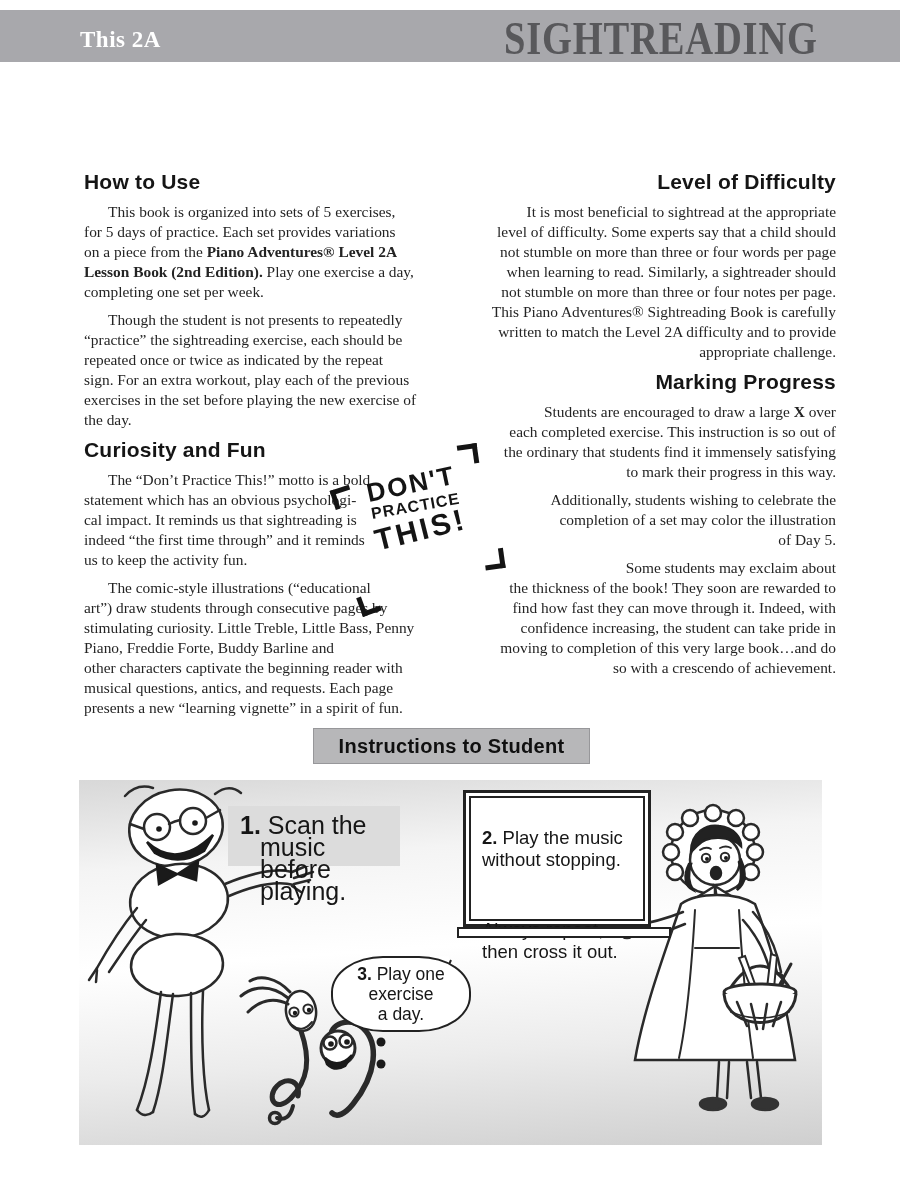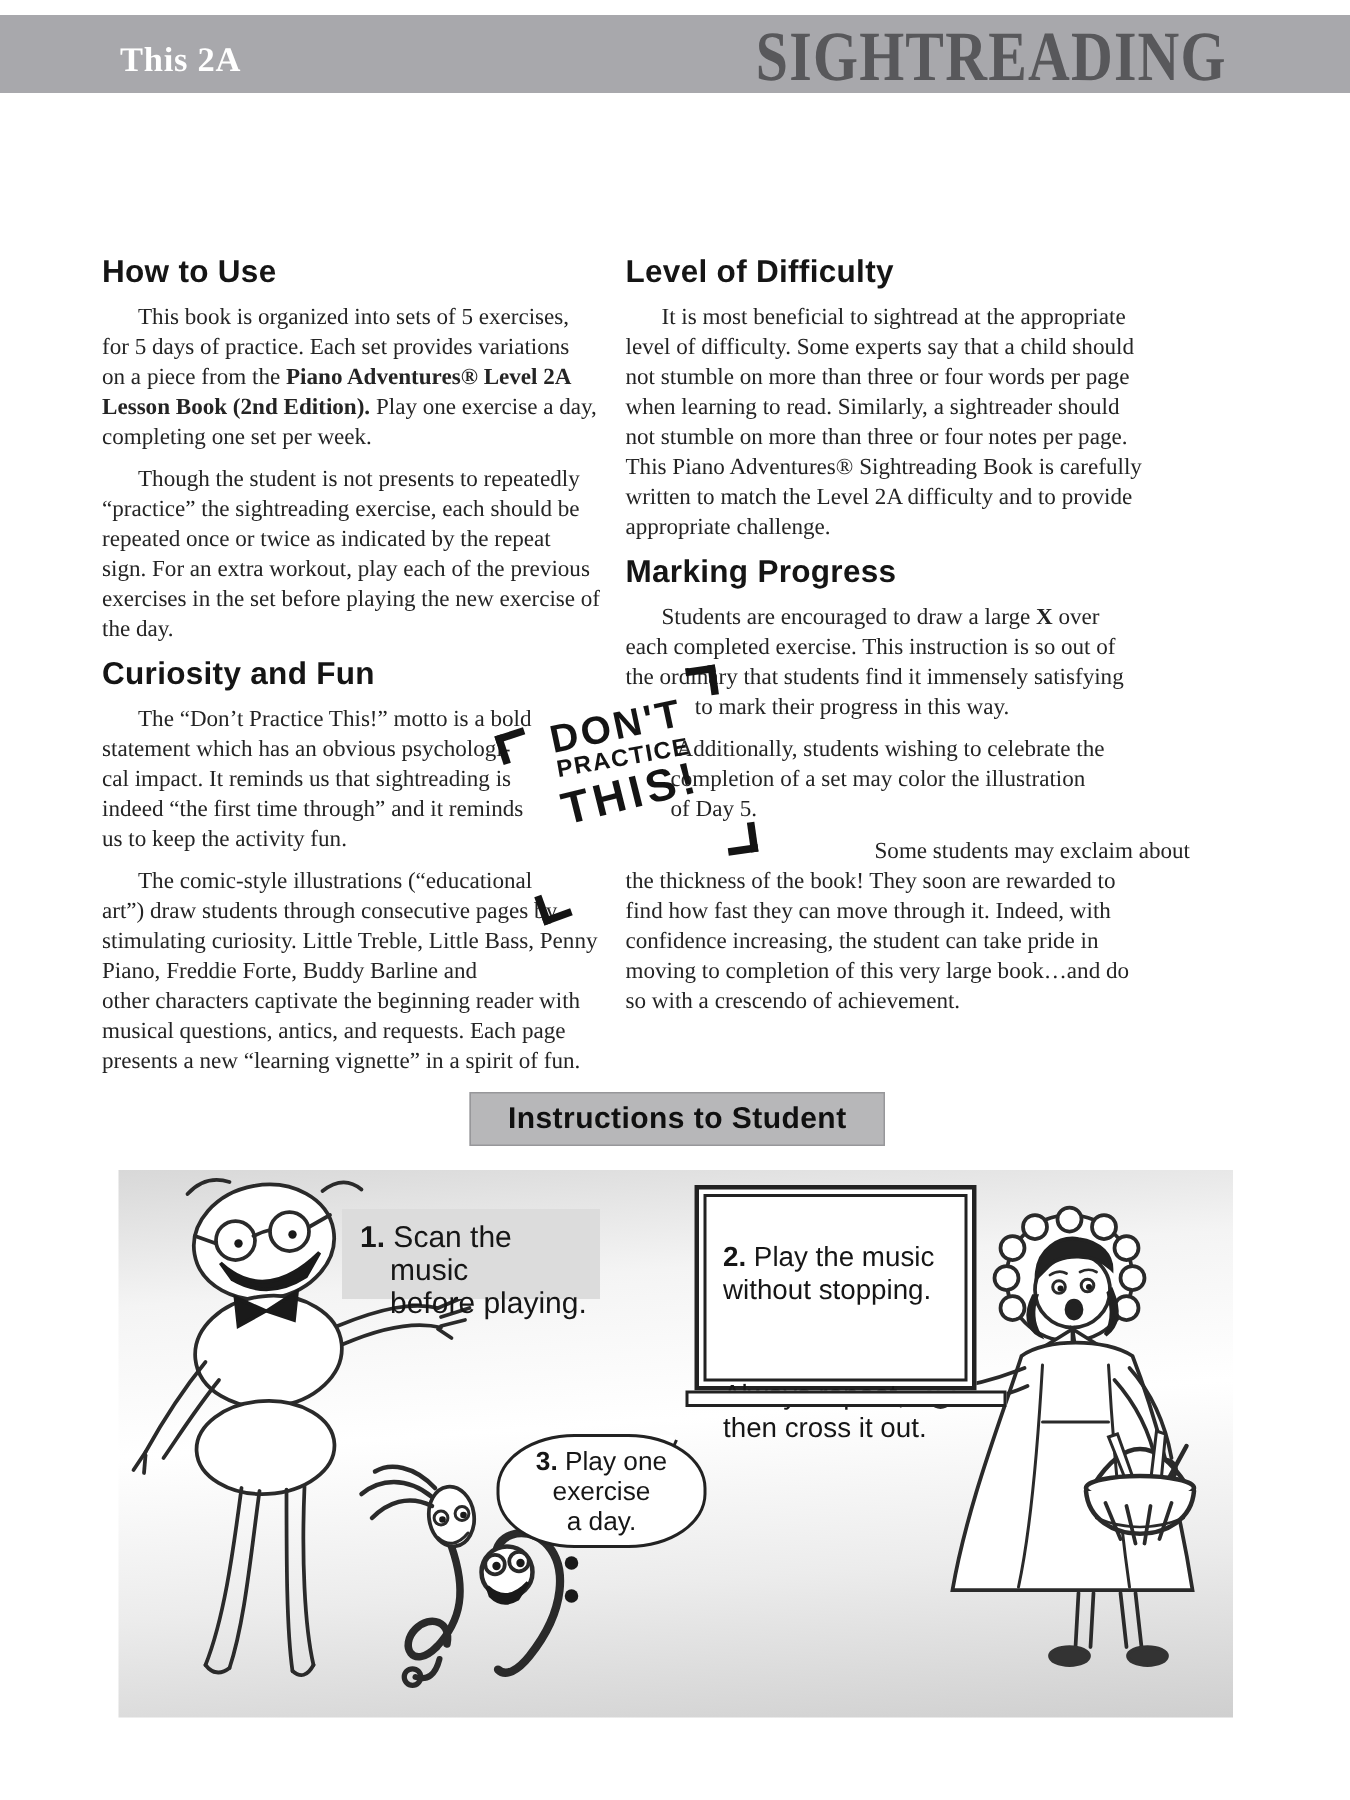--- a/index.html
+++ b/index.html
@@ -15,22 +15,22 @@
     font:bold 23px "Liberation Serif",serif;color:#ffffff;letter-spacing:.5px;
   }
   .main-title{
     position:absolute;right:82px;bottom:0px;
     font:bold 47px "Liberation Serif",serif;color:#58585b;
     transform:scaleX(.82);transform-origin:100% 100%;
     letter-spacing:1px;white-space:nowrap;line-height:1;
   }
   
   .col{position:absolute;top:170px;}
-  .col-left{left:68px;width:352px;}
-  .col-right{left:417px;width:395px;}
+  .col-left{left:84px;width:352px;}
+  .col-right{left:441px;width:395px;text-align:right;}
   .col h2{
     font:bold 21px "Liberation Sans",sans-serif;color:#151515;
     margin:0 0 8px 0;letter-spacing:.2px;
   }
   .col h2.spaced{}
   .col p{
     margin:0 0 8px 0;font-size:15.4px;line-height:20px;color:#242424;
     white-space:pre-wrap;text-indent:24px;
   }
   .col p b{font-weight:bold;}
@@ -64,21 +64,21 @@
   }
   .illus svg{position:absolute;left:0;top:0;}
   .ill-label{
     font-family:"Liberation Sans",sans-serif;color:#161616;
     white-space:pre-line;
   }
   .step1{
     position:absolute;left:149px;top:26px;width:172px;height:60px;
     background:#dcdcdc;box-sizing:border-box;
     padding:8px 8px 8px 32px;text-indent:-20px;
-    font-size:20px;line-height:22px;
+    font-size:25px;line-height:22px;
   }
   .board{
     position:absolute;left:384px;top:10px;width:188px;height:137px;
     background:#fff;border:3px solid #222;box-sizing:border-box;
   }
   .board-inner{position:absolute;inset:3px;border:2px solid #222;}
   .board-text{position:absolute;left:16px;top:12px;font-size:18.5px;line-height:22px;}
   .board-text .p2{margin-top:26px;}
   .ledge{
     position:absolute;left:378px;top:147px;width:214px;height:11px;

